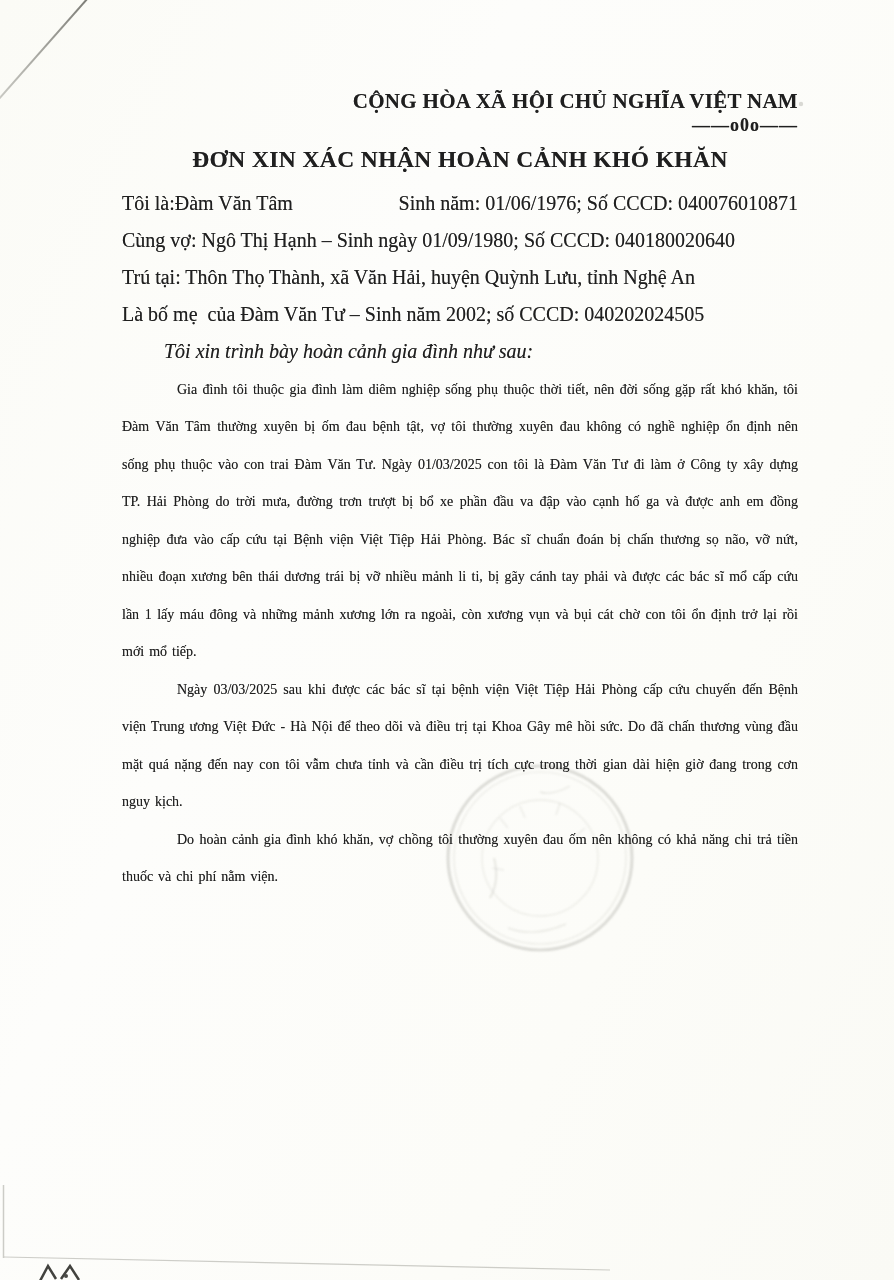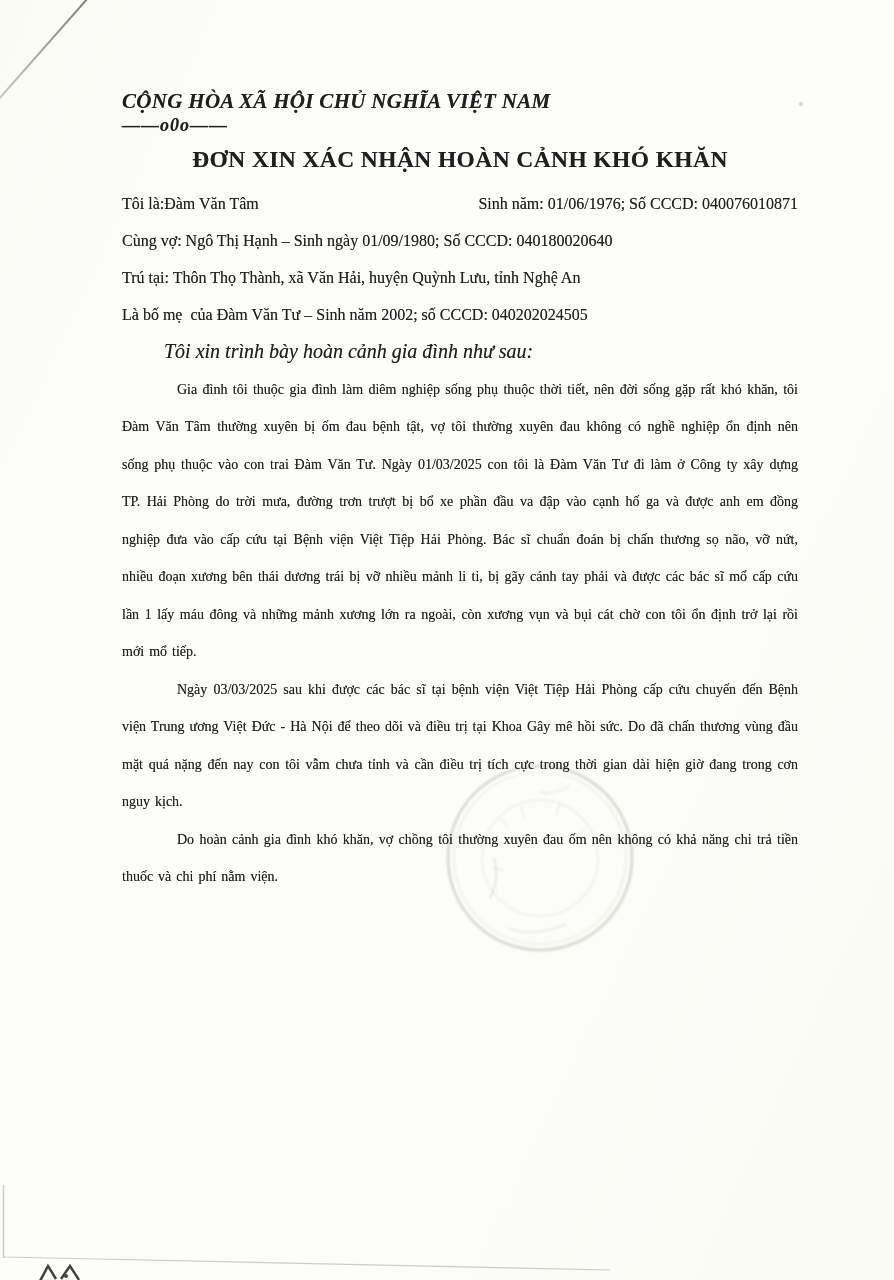--- a/index.html
+++ b/index.html
@@ -15,33 +15,33 @@
     background: linear-gradient(115deg, #fbfbf6 0%, #fdfdfb 35%, #fcfcf8 70%, #fafaf5 100%);
     color: #1f1f1f;
   }
   .doc-content {
     position: relative;
     z-index: 1;
     padding: 88px 96px 0 122px;
     width: 676px;
     text-shadow: 0 0 0.3px rgba(20,20,20,0.55);
   }
-  .nat-header { text-align: left; font-weight: bold; font-style: italic; }
+  .nat-header { text-align: right; font-weight: bold; }
   .nh-line1 { font-size: 21px; line-height: 26px; letter-spacing: 0.3px; }
   .nh-line2 { font-size: 19.5px; line-height: 26px; margin-top: 4px; }
   .nh-divider { font-size: 18px; line-height: 22px; font-weight: bold; letter-spacing: 1px; }
   .doc-title {
     text-align: center; font-weight: bold;
     font-size: 23.5px; line-height: 32px;
     margin-top: 7px; letter-spacing: 0.4px;
   }
   .recipient-1 { font-weight: bold; font-size: 20.5px; line-height: 28px; margin-top: 20px; }
   .recipient-2 { font-weight: bold; font-size: 20.5px; line-height: 28px; margin-top: 14px; padding-left: 88px; }
   .info-block { margin-top: 10px; }
-  .info-line { font-size: 16px; line-height: 37px; white-space: pre-wrap; align-items: flex-end; }
+  .info-line { font-size: 20px; line-height: 37px; white-space: pre-wrap; align-items: flex-end; }
   .info-line.split { display: flex; justify-content: space-between; white-space: pre; }
   .body-intro {
     font-style: italic; font-size: 20px; line-height: 37.5px;
     text-indent: 42px; margin: 0;
   }
   .body-par {
     font-size: 14px; line-height: 37.5px;
     text-align: justify; text-indent: 55px;
     word-spacing: 1.5px; margin: 0;
   }

